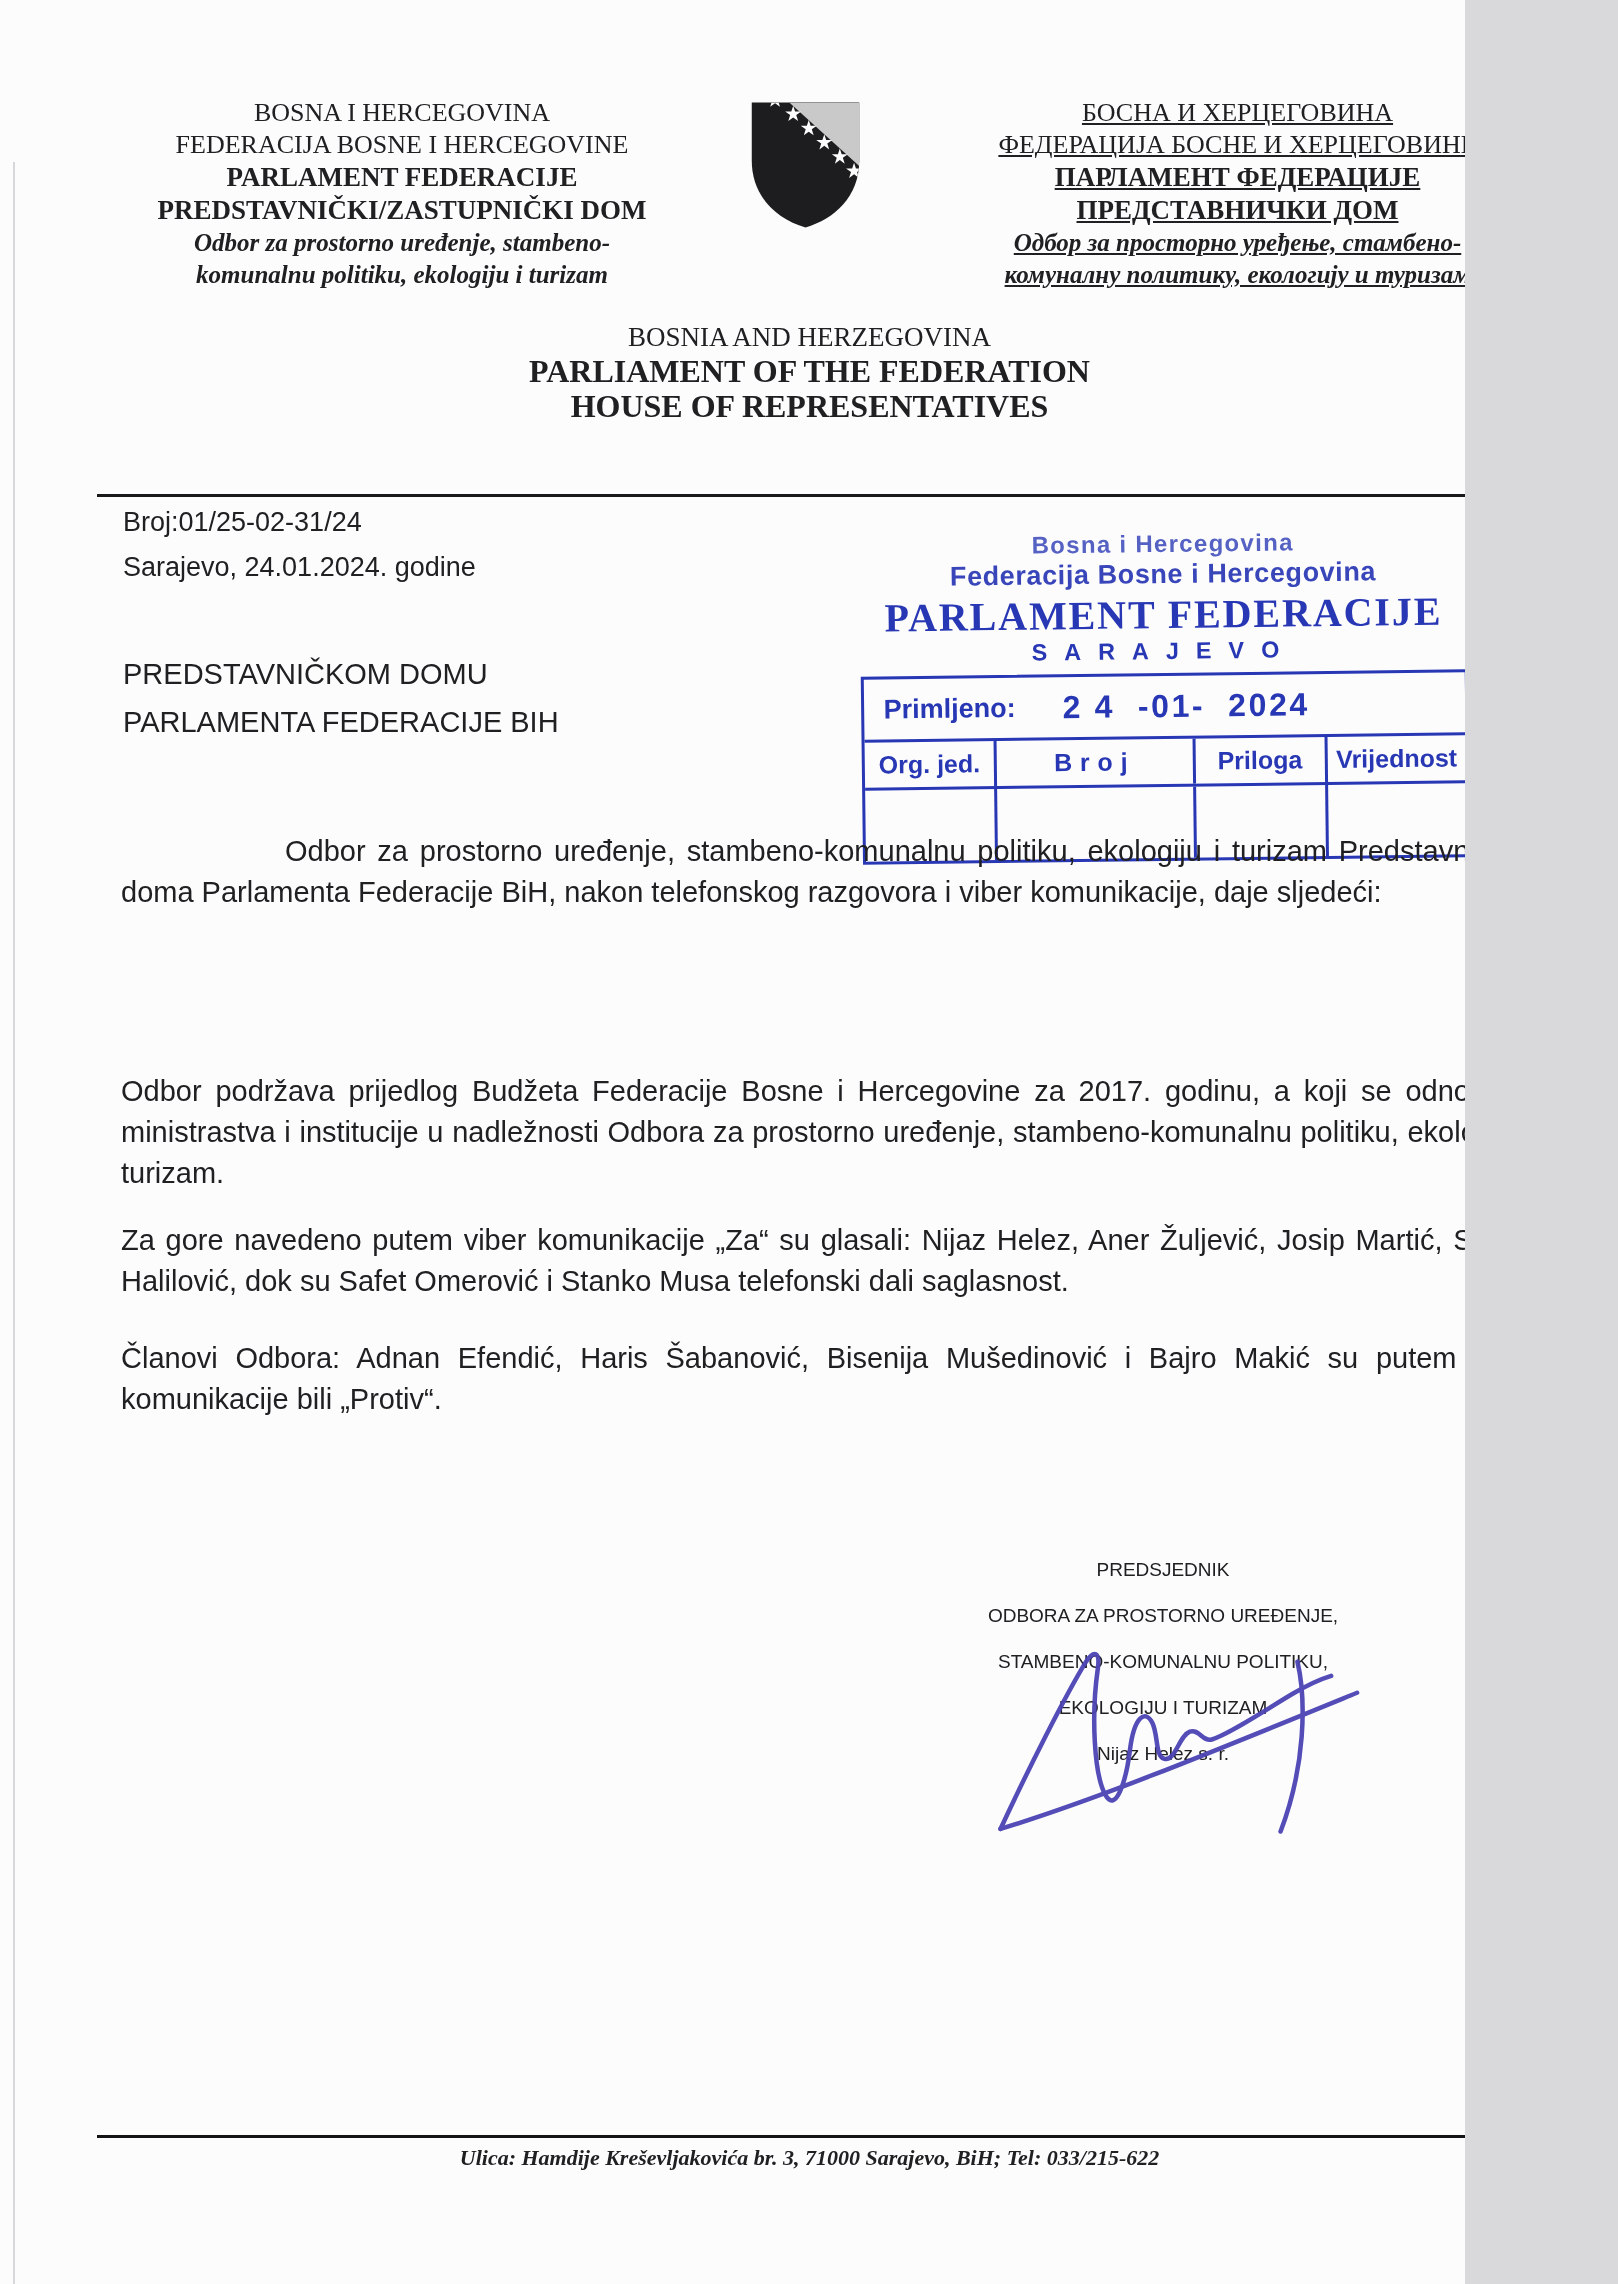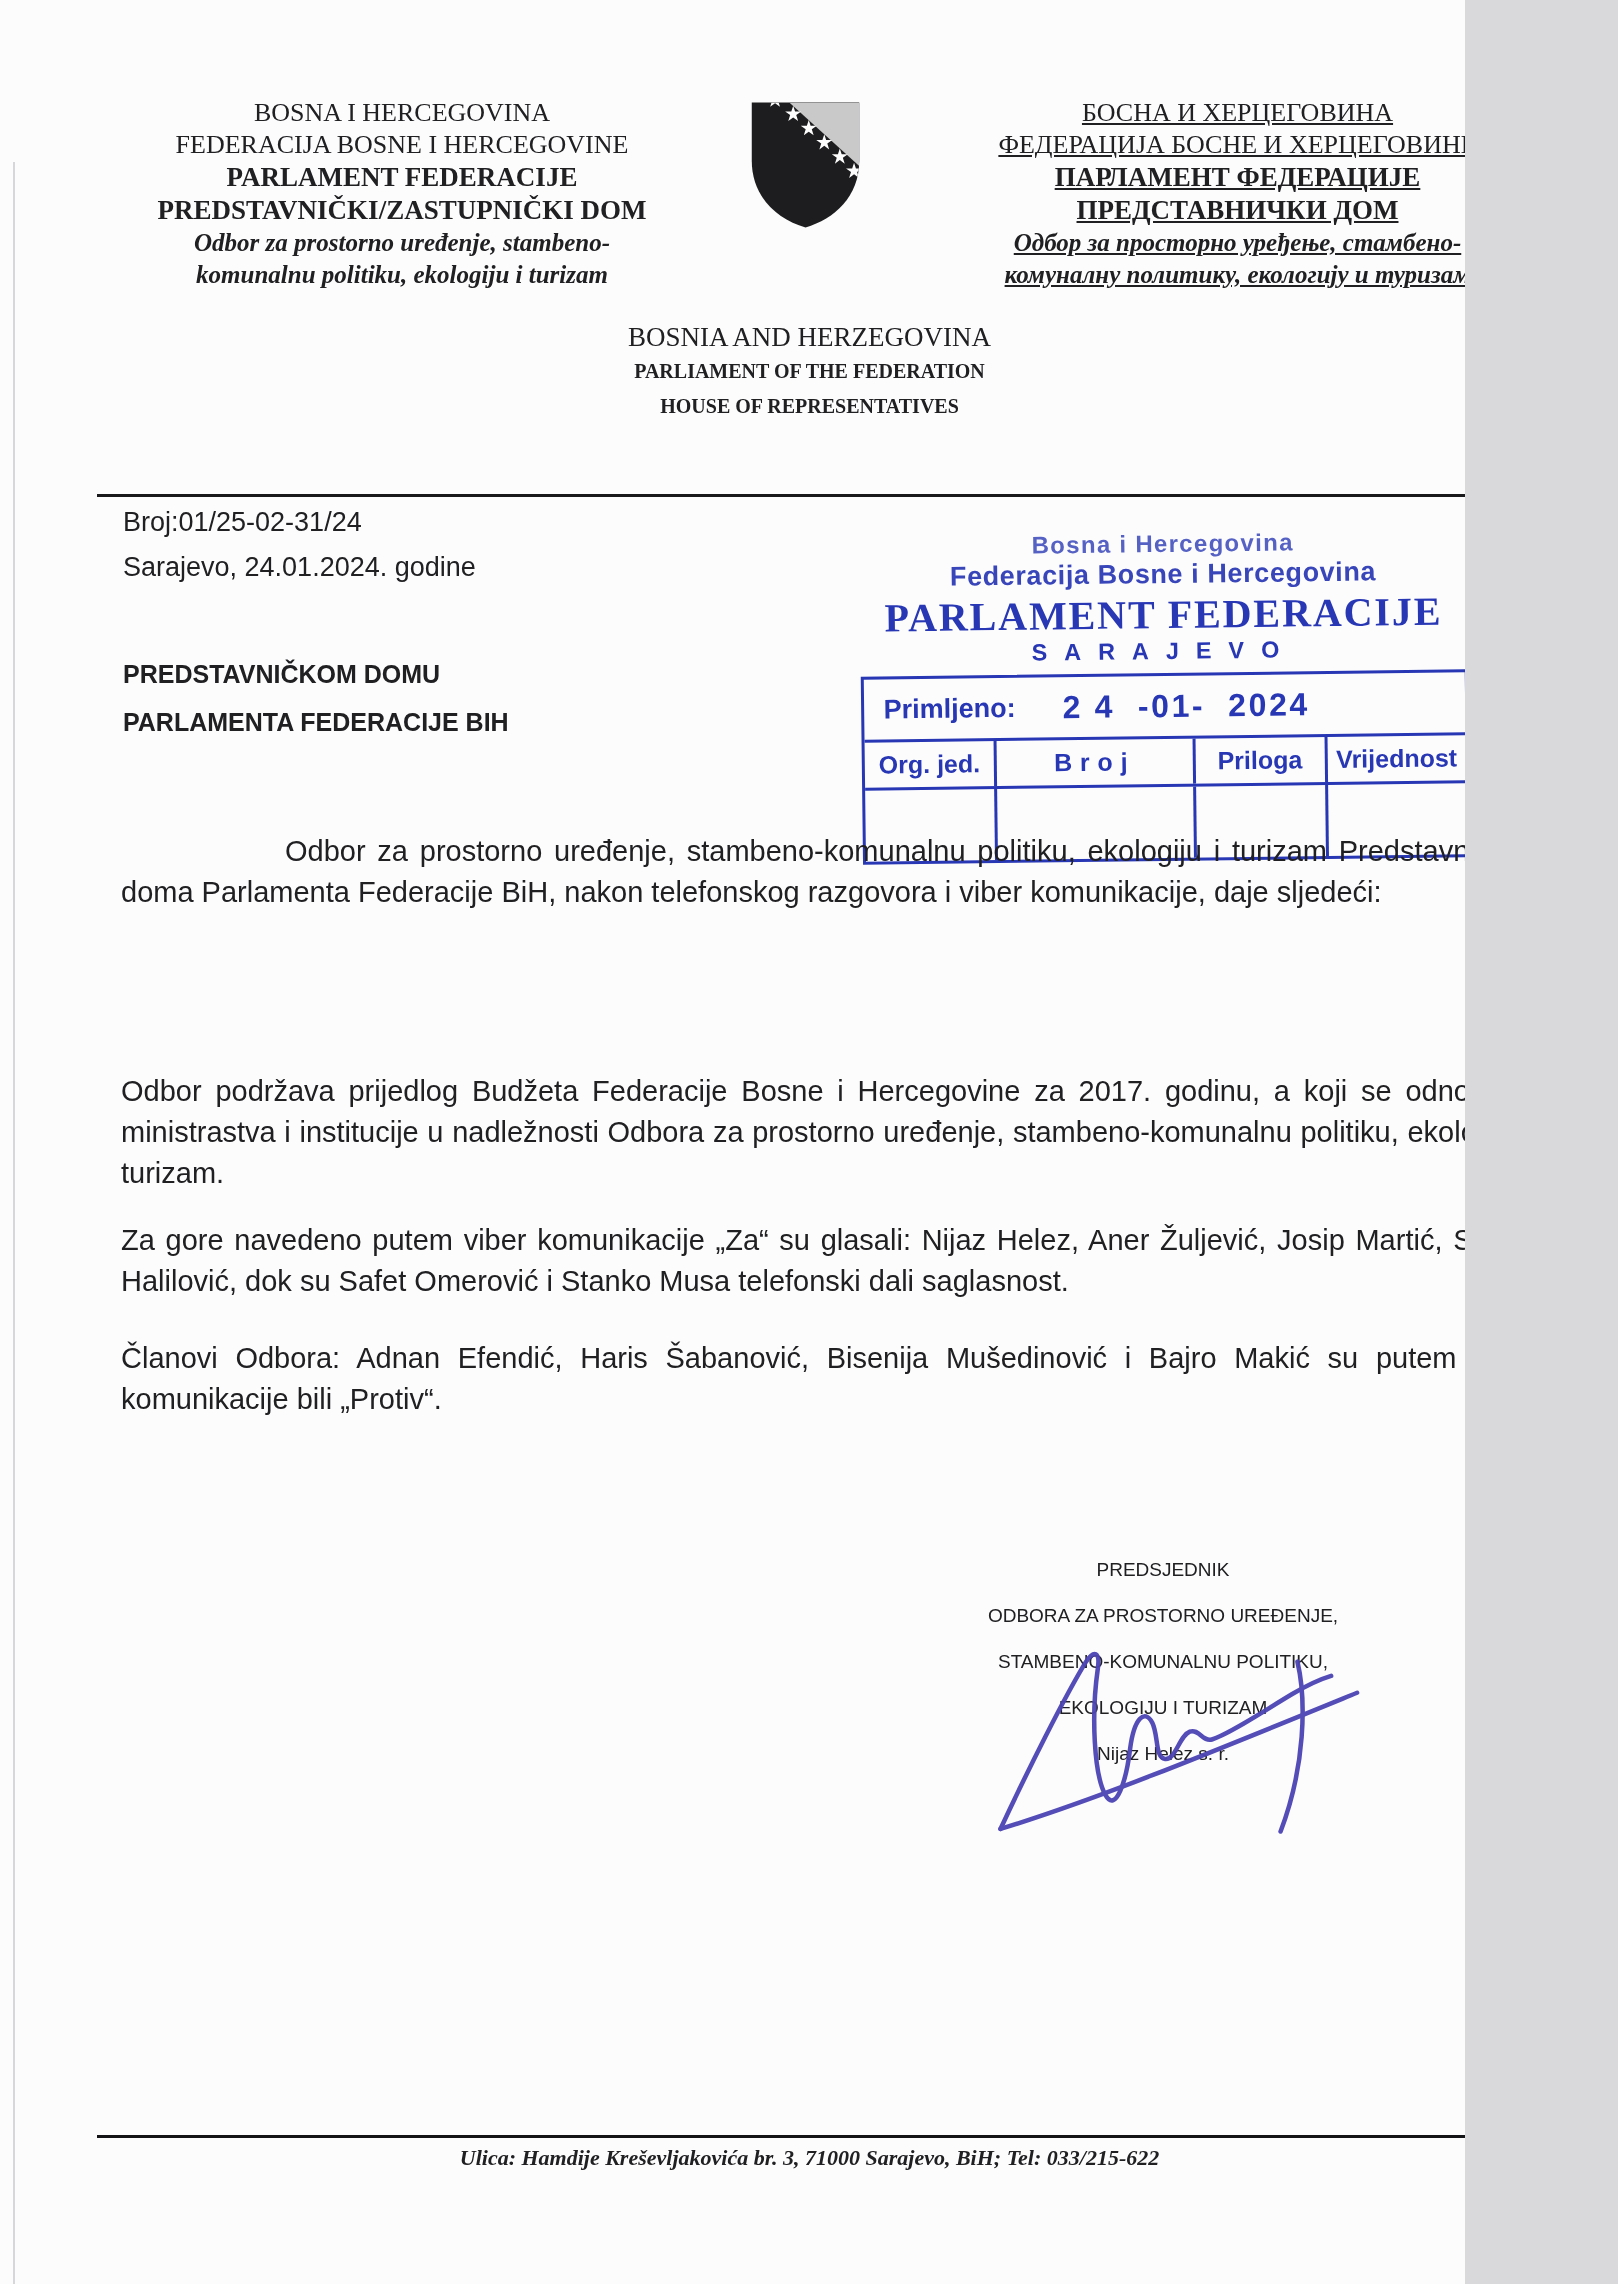--- a/index.html
+++ b/index.html
@@ -11,21 +11,21 @@
   .hdr-left{position:absolute;left:109px;top:97px;width:586px;text-align:center;}
   .hdr-right{position:absolute;left:916px;top:97px;width:643px;text-align:center;text-decoration:underline;}
   .serif-reg{font-family:"Liberation Serif",serif;font-size:26px;line-height:32px;}
   .serif-bold{font-family:"Liberation Serif",serif;font-size:27px;line-height:33px;font-weight:bold;}
   .serif-bi{font-family:"Liberation Serif",serif;font-size:25px;line-height:32px;font-weight:bold;font-style:italic;}
 
   .emblem{position:absolute;left:744px;top:95px;width:123px;height:138px;}
 
   .hdr-en{position:absolute;left:0;top:320px;width:1619px;text-align:center;}
   .en-reg{font-family:"Liberation Serif",serif;font-size:27px;line-height:34px;}
-  .en-bold{font-family:"Liberation Serif",serif;font-size:20px;line-height:35px;font-weight:bold;}
+  .en-bold{font-family:"Liberation Serif",serif;font-size:32px;line-height:35px;font-weight:bold;}
 
   .rule-top{position:absolute;left:97px;top:494px;width:1499px;height:3.2px;background:#19191b;}
   .ref-no{position:absolute;left:123px;top:507px;font-size:27px;}
   .ref-date{position:absolute;left:123px;top:552px;font-size:27px;}
 
   
   .stamp{position:absolute;left:861px;top:530px;width:607px;text-align:center;
          color:#2837b4;transform:rotate(-0.7deg);}
   .stamp .s1{font-size:24px;font-weight:bold;letter-spacing:1.3px;opacity:.78;}
   .stamp .s2{font-size:27px;font-weight:bold;letter-spacing:0.6px;opacity:.92;margin-top:1.3px;}
@@ -36,21 +36,21 @@
   .st-r1 .lbl{font-size:27px;font-weight:bold;}
   .st-r1 .date{font-size:32px;font-weight:bold;letter-spacing:2.6px;margin-left:47px;white-space:pre;}
   .st-r2{display:flex;height:45px;border-bottom:3.2px solid;}
   .st-r3{display:flex;height:71px;}
   .st-c{display:flex;align-items:center;justify-content:center;border-right:3.2px solid;box-sizing:border-box;}
   .st-c:last-child{border-right:none;}
   .w1{width:22%;}.w2{width:33%;}.w3{width:22%;}.w4{width:23%;}
   .st-r2 .st-c{font-weight:bold;font-size:25px;}
   .st-r2 .broj{letter-spacing:7.8px;}
 
-  .addr{position:absolute;left:123px;top:650px;font-weight:bold;font-size:25px;line-height:48px;}
+  .addr{position:absolute;left:123px;top:650px;font-weight:normal;font-size:29px;line-height:48px;}
 
   .par{position:absolute;left:121px;width:1416px;text-align:justify;font-size:29px;line-height:41px;}
   .p-intro{top:831px;text-indent:164px;}
   .rpt-title{position:absolute;left:121px;top:1008px;width:1416px;text-align:center;
              font-weight:bold;font-size:28px;letter-spacing:10.4px;}
   .p1{top:1071px;} .p2{top:1220px;} .p3{top:1338px;}
 
   .sig-block{position:absolute;left:741px;top:1547px;width:844px;text-align:center;
              font-size:19px;line-height:46px;}
   .sig-svg{position:absolute;left:987px;top:1637px;width:403px;height:201px;}

